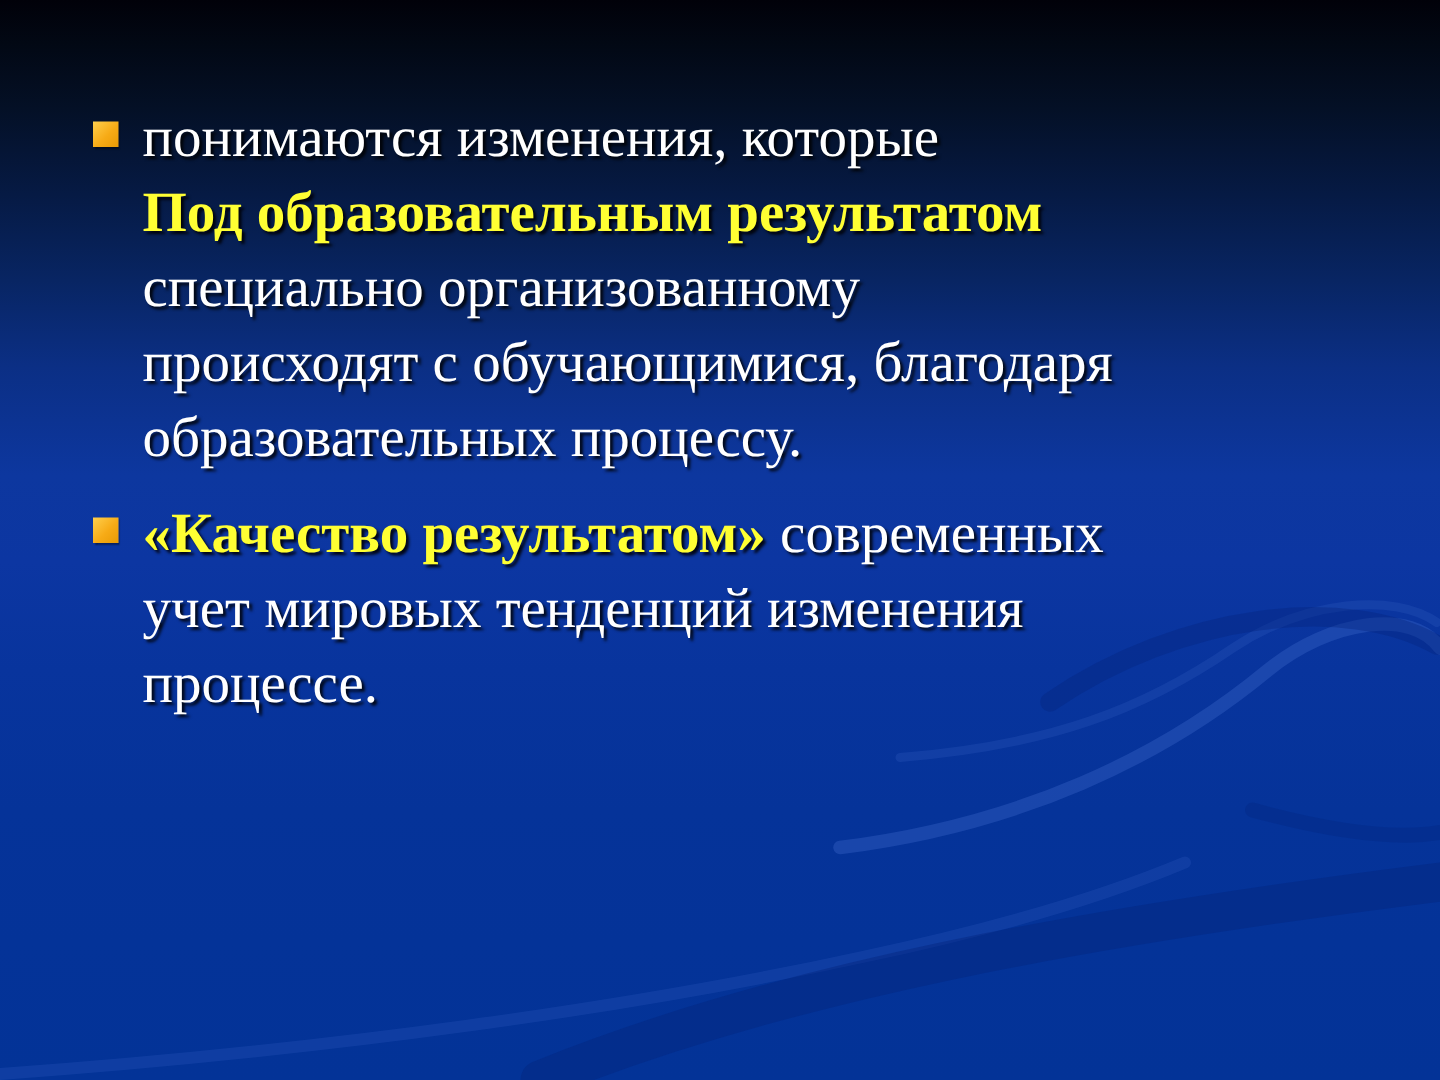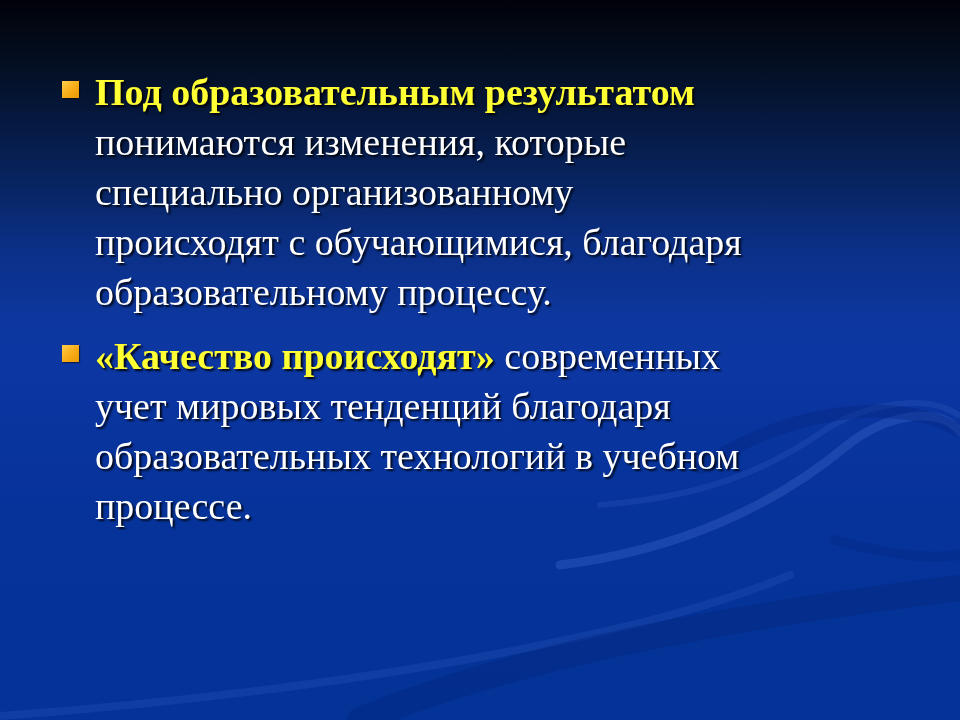--- a/index.html
+++ b/index.html
@@ -86,31 +86,30 @@
 
     <path d="M 360 720 C 520 655, 720 618, 960 588" fill="none" stroke="#04267e" stroke-opacity="0.45" stroke-width="26" stroke-linecap="round"></path>
     <path d="M 700 468 C 788 408, 898 396, 958 430" fill="none" stroke="#04267e" stroke-opacity="0.38" stroke-width="13" stroke-linecap="round"></path>
     <path d="M 835 540 C 890 555, 930 560, 960 555" fill="none" stroke="#04267e" stroke-opacity="0.30" stroke-width="10" stroke-linecap="round"></path>
   </svg>
 
   <div class="content" id="bullet-list">
       <div class="bullet-item">
         <span class="bullet-marker"></span>
         <div>
+          <div class="text-line"><span class="run-normal">понимаются изменения, которые</span></div>
           <div class="text-line"><span class="run-highlight">Под образовательным результатом</span></div>
-          <div class="text-line"><span class="run-normal">понимаются изменения, которые</span></div>
           <div class="text-line"><span class="run-normal">специально организованному</span></div>
           <div class="text-line"><span class="run-normal">происходят с обучающимися, благодаря</span></div>
-          <div class="text-line"><span class="run-normal">образовательному процессу.</span></div>
+          <div class="text-line"><span class="run-normal">образовательных процессу.</span></div>
         </div>
       </div>
       <div class="bullet-item">
         <span class="bullet-marker"></span>
         <div>
-          <div class="text-line"><span class="run-highlight">«Качество происходят»</span><span class="run-normal"> современных</span></div>
-          <div class="text-line"><span class="run-normal">учет мировых тенденций благодаря</span></div>
-          <div class="text-line"><span class="run-normal">образовательных технологий в учебном</span></div>
+          <div class="text-line"><span class="run-highlight">«Качество результатом»</span><span class="run-normal"> современных</span></div>
+          <div class="text-line"><span class="run-normal">учет мировых тенденций изменения</span></div>
           <div class="text-line"><span class="run-normal">процессе.</span></div>
         </div>
       </div>
     </div>
 
 </div>
 
 </body></html>

